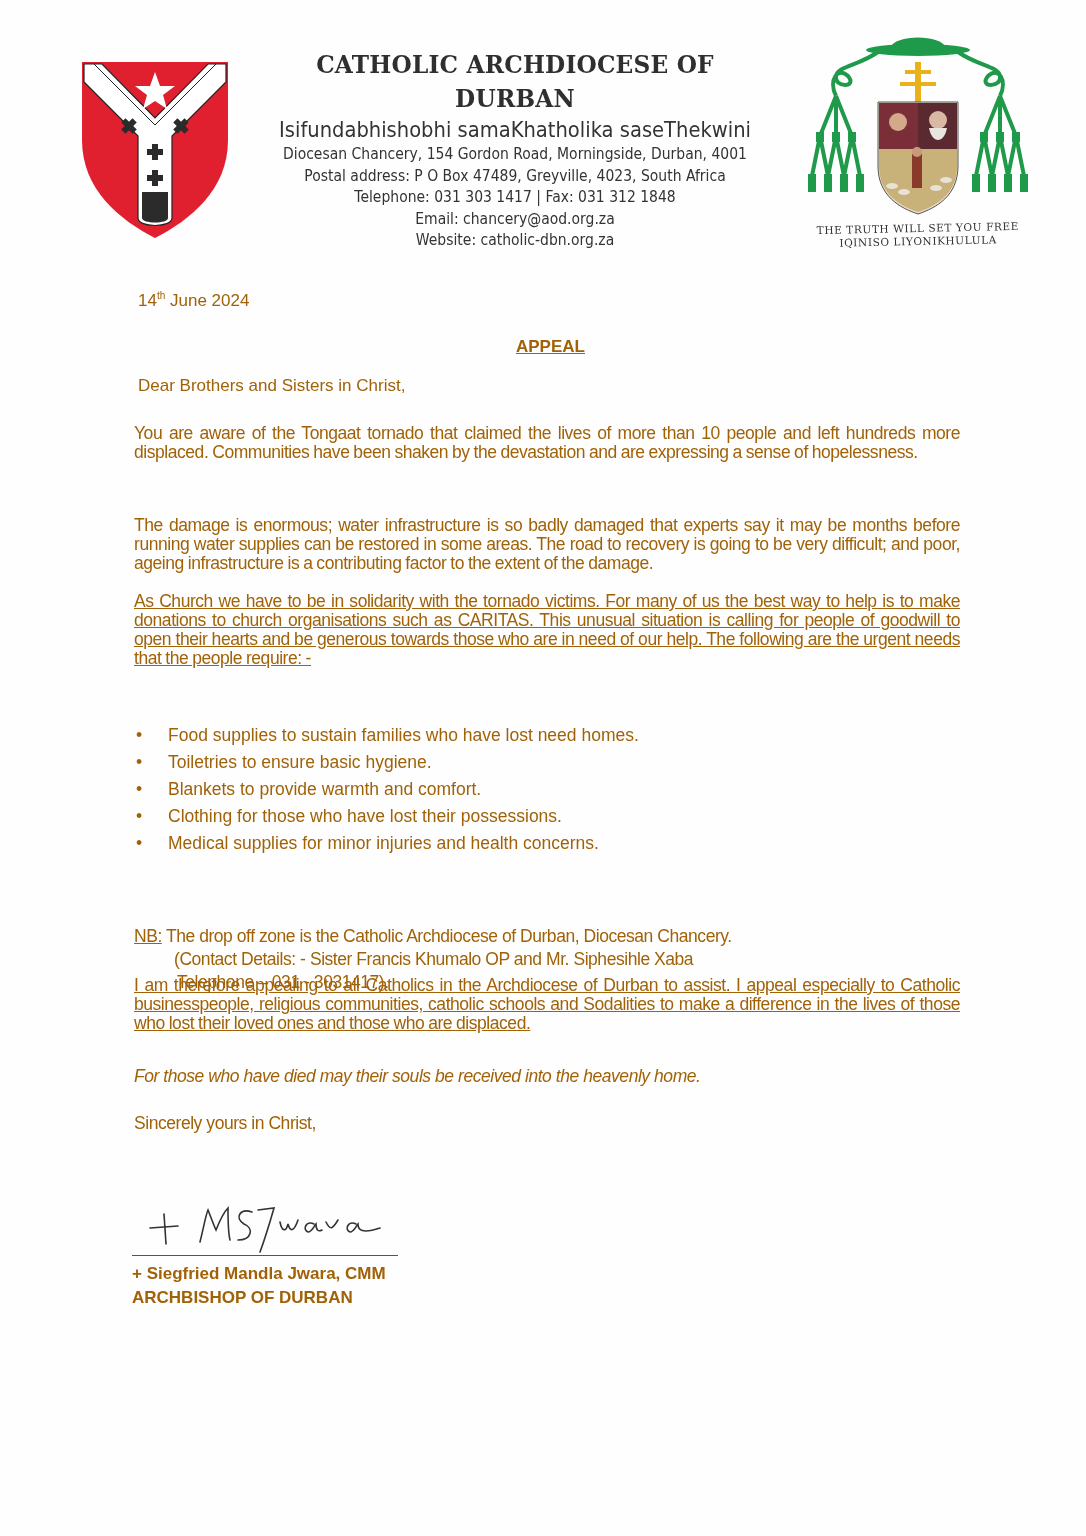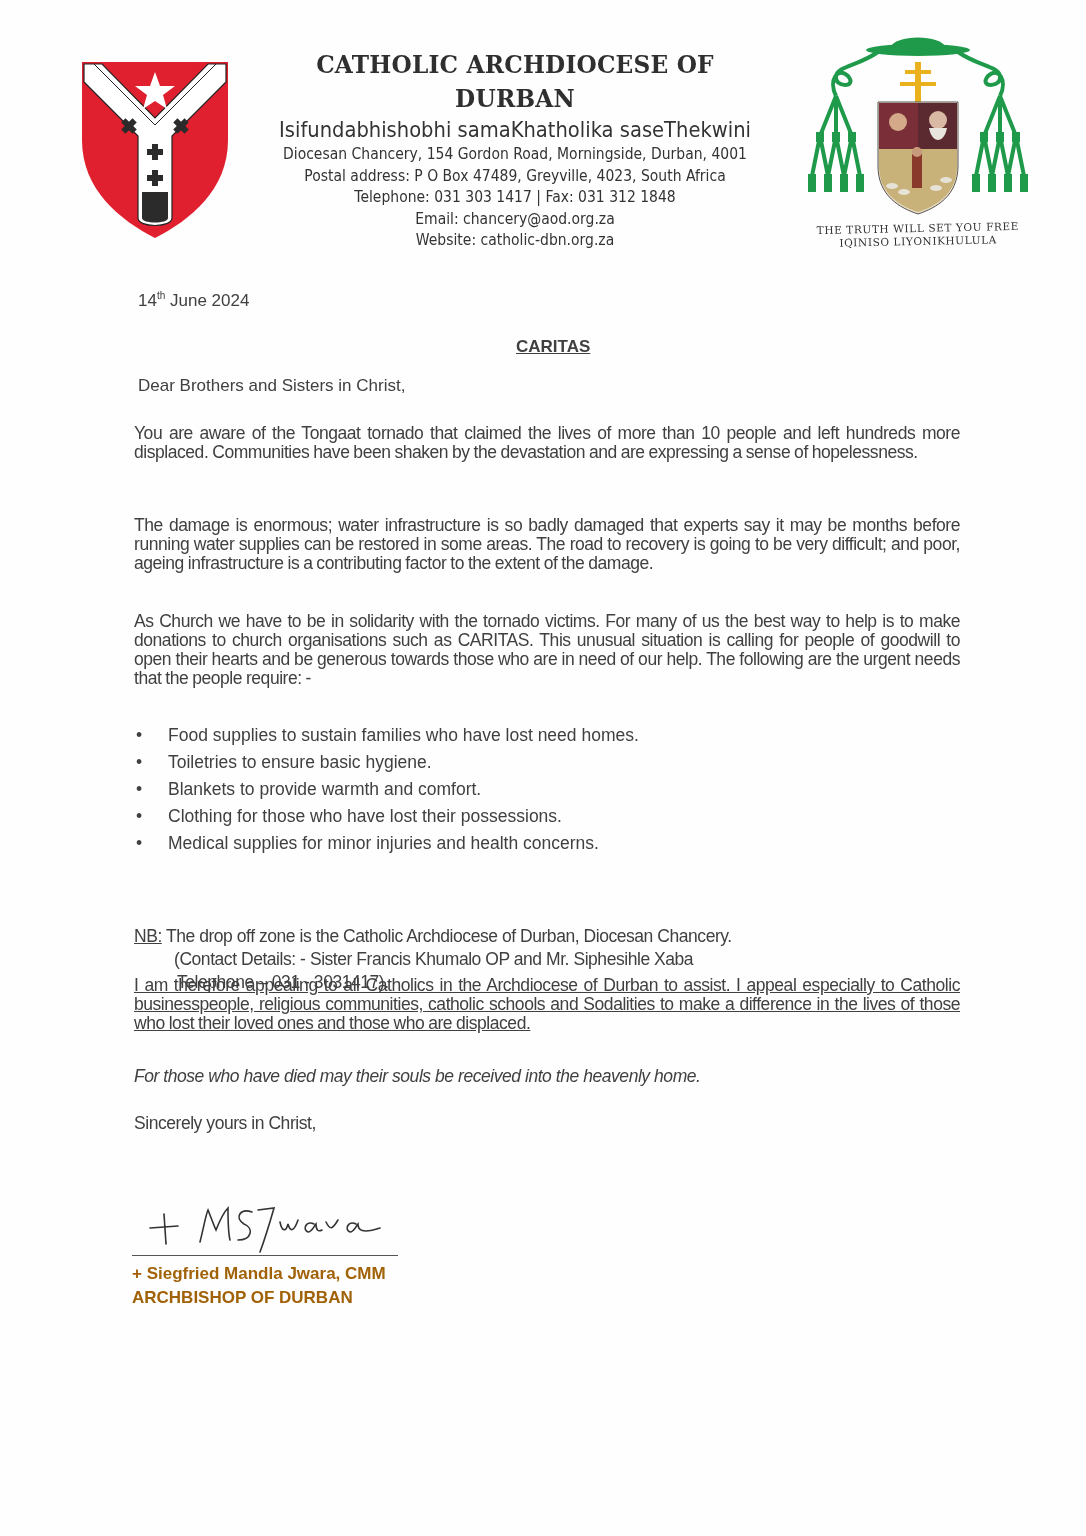--- a/index.html
+++ b/index.html
@@ -11,30 +11,30 @@
   .right-crest { position: absolute; left: 808px; top: 36px; width: 220px; height: 190px; }
   .motto { position: absolute; left: 808px; top: 222px; width: 220px; text-align: center;
            font-family: "DejaVu Serif", serif; font-size: 10.5px; letter-spacing: 0.6px; line-height: 13px; color: #333; transform: rotate(-1.2deg); }
 
   .letterhead { position: absolute; left: 240px; top: 48px; width: 550px; text-align: center; font-family: "DejaVu Sans", sans-serif; color: #333; }
   .lh-title { font-family: "DejaVu Serif", serif; font-weight: bold; font-size: 25px; letter-spacing: 0.2px; line-height: 34px; color: #2f2f2f; transform: scaleX(0.93); }
   .lh-sub { font-size: 21px; line-height: 28px; transform: scaleX(0.93); }
   .lh-line { font-size: 15px; line-height: 21.5px; transform: scaleX(0.93); }
 
   
-  .body-text { font-family: "Liberation Sans", sans-serif; font-size: 17px; color: #404040; }
+  .body-text { font-family: "Liberation Sans", sans-serif; font-size: 17px; color: #a16207; }
   .date { position: absolute; left: 138px; top: 290px; }
   .date sup { font-size: 10px; }
   .heading { position: absolute; left: 516px; top: 337px; font-weight: bold; text-decoration: underline; }
   .salutation { position: absolute; left: 138px; top: 376px; }
 
   .para { position: absolute; left: 134px; width: 826px; text-align: justify; line-height: 19px; font-size: 17.5px; letter-spacing: -0.45px; word-spacing: -0.5px; }
   .p1 { top: 424px; }
   .p2 { top: 516px; }
-  .p3 { top: 612px; }
+  .p3 { top: 592px; text-decoration: underline; }
 
   .needs { position: absolute; left: 134px; top: 722px; margin: 0; padding: 0; list-style: none; }
   .needs li { position: relative; padding-left: 34px; line-height: 27px; font-size: 17.5px; }
   .needs li .bullet { position: absolute; left: 2px; top: 0; }
 
   .nb { position: absolute; left: 134px; top: 877px; line-height: 23px; font-size: 17.5px; letter-spacing: -0.45px; margin-top: 48px; }
   .nb-label { text-decoration: underline; }
   .nb-line2 { padding-left: 40px; }
   .nb-line3 { padding-left: 43px; }
 
@@ -142,21 +142,21 @@
         <ellipse cx="138" cy="144" rx="6" ry="3"></ellipse>
       </g>
   </svg>
   <div class="motto">
     <div>THE TRUTH WILL SET YOU FREE</div>
     <div>IQINISO LIYONIKHULULA</div>
   </div>
 
   <div class="body-text date"><span>14</span><sup>th</sup><span> June 2024</span></div>
 
-  <div class="body-text heading">CARITAS</div>
+  <div class="body-text heading">APPEAL</div>
   <div class="body-text salutation">Dear Brothers and Sisters in Christ,</div>
 
   <div class="body-text para p1">You are aware of the Tongaat tornado that claimed the lives of more than 10 people and left hundreds more displaced. Communities have been shaken by the devastation and are expressing a sense of hopelessness.</div>
   <div class="body-text para p2">The damage is enormous; water infrastructure is so badly damaged that experts say it may be months before running water supplies can be restored in some areas.  The road to recovery is going to be very difficult; and poor, ageing infrastructure is a contributing factor to the extent of the damage.</div>
   <div class="body-text para p3">As Church we have to be in solidarity with the tornado victims. For many of us the best way to help is to make donations to church organisations such as CARITAS.  This unusual situation is calling for people of goodwill to open their hearts and be generous towards those who are in need of our help. The following are the urgent needs that the people require: -</div>
 
   <ul class="body-text needs">
     <li><span class="bullet">•</span><span>Food supplies to sustain families who have lost need homes.</span></li>
     <li><span class="bullet">•</span><span>Toiletries to ensure basic hygiene.</span></li>
     <li><span class="bullet">•</span><span>Blankets to provide warmth and comfort.</span></li>

